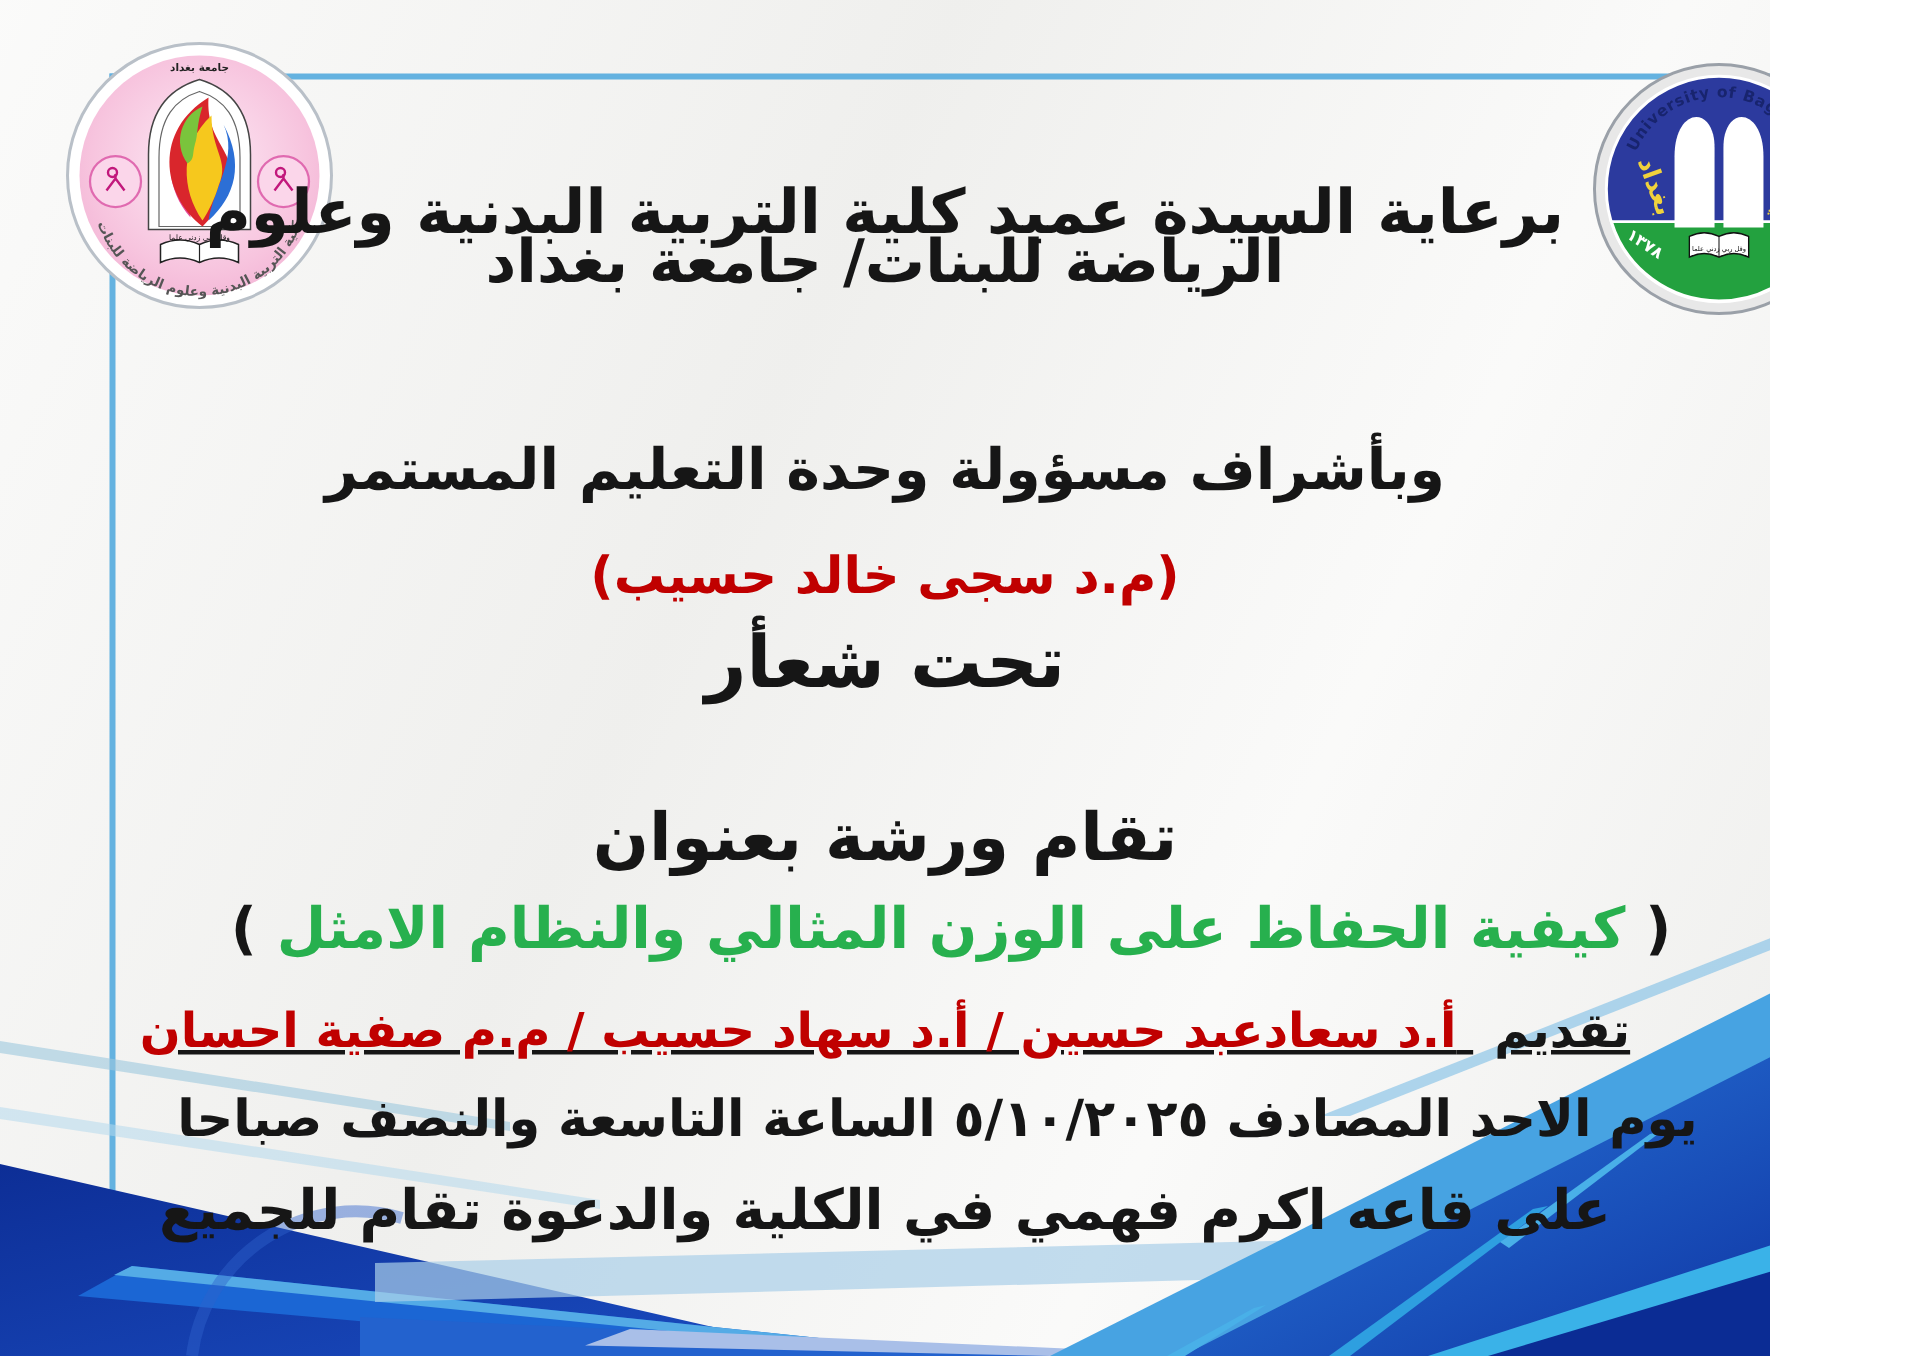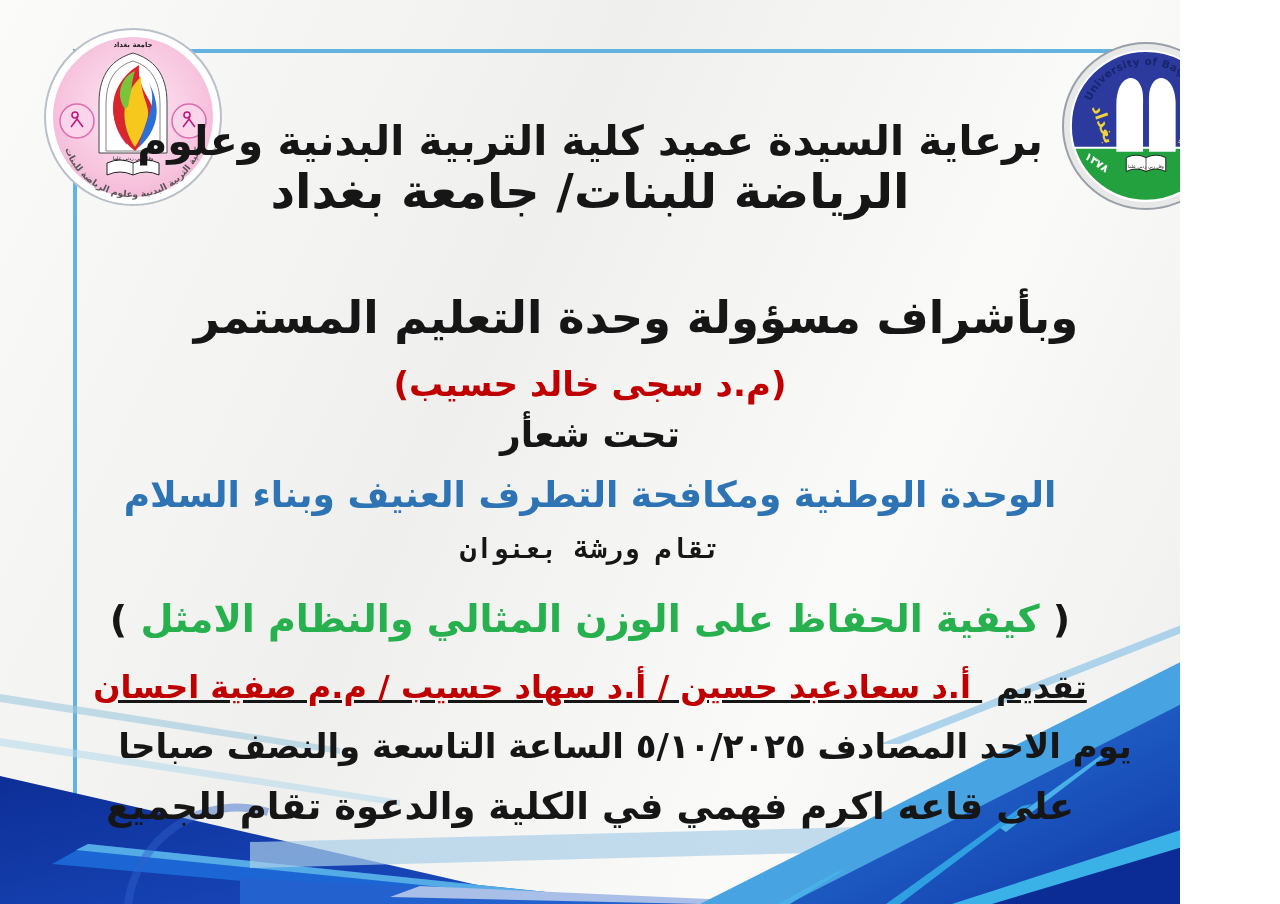--- a/index.html
+++ b/index.html
@@ -17,28 +17,28 @@
   .deco{position:absolute;left:0;top:0;pointer-events:none;}
   .logo{position:absolute;}
   .logo-college{left:42px;top:26px;}
   .logo-uob{left:1062px;top:42px;}
   .line{
     position:absolute;left:0;width:100%;text-align:center;
     font-weight:bold;color:#161616;white-space:nowrap;
     direction:rtl;unicode-bidi:plaintext;
   }
   .l1{top:82px;font-size:41px;margin-top:35px;}
-  .l2{top:163px;font-size:48px;}
+  .l2{top:152px;font-size:40px;}
   .l3{top:217px;font-size:42px;color:#c00000;}
-  .l4{top:291px;font-size:45px;padding-left:46px;}
+  .l4{top:291px;font-size:38px;}
   .l5{top:364px;font-size:34px;color:#c00000;}
-  .l6{top:414px;font-size:36px;}
+  .l6{top:414px;font-size:48px;}
   .l7{top:474px;font-size:36px;color:#2e74b5;}
-  .l8{top:533px;font-size:27px;font-family:Liberation Mono, monospace;}
-  .l9{top:597px;font-size:38px;}
+  .l8{top:533px;font-size:44px;}
+  .l9{top:597px;font-size:38px;padding-left:44px;}
   .l9 .green{color:#27b04e;}
   .l9 .paren{color:#161616;}
   .l10{top:668px;font-size:32px;text-decoration:underline;}
   .l10 .names{color:#c00000;}
   .l10 .label{margin-left:14px;}
   .l11{top:726px;font-size:34px;margin-left:35px;}
   .l12{top:785px;font-size:37px;}
 </style>
 </head>
 <body>
@@ -154,20 +154,19 @@
 
     <text x="52" y="40" transform="rotate(-34 52 40)" text-anchor="middle" font-size="12" font-weight="bold" fill="#d02020" stroke="#f3d23a" stroke-width="0.4">1957</text>
     <text x="-52" y="40" transform="rotate(34 -52 40)" text-anchor="middle" font-size="11" font-weight="bold" fill="#ffffff">١٣٧٨</text>
   </svg>
 
   <div class="line l1">برعاية السيدة عميد كلية التربية البدنية وعلوم</div>
   <div class="line l2">الرياضة للبنات/ جامعة بغداد</div>
   <div class="line l4">وبأشراف مسؤولة وحدة التعليم المستمر</div>
   <div class="line l5">(م.د سجى خالد حسيب)</div>
   <div class="line l6">تحت شعأر</div>
-  <div class="line l7">الوحدة الوطنية ومكافحة التطرف العنيف وبناء السلام</div>
   <div class="line l8">تقام ورشة بعنوان</div>
   <div class="line l9"><span class="paren">( </span><span class="green">كيفية الحفاظ على الوزن المثالي والنظام الامثل</span><span class="paren"> )</span></div>
   <div class="line l10"><span class="label">تقديم</span> <span class="names">أ.د سعادعبد حسين / أ.د سهاد حسيب / م.م صفية احسان</span></div>
   <div class="line l11">يوم الاحد المصادف ٥/١٠/٢٠٢٥ الساعة التاسعة والنصف صباحا</div>
   <div class="line l12">على قاعه اكرم فهمي في الكلية والدعوة تقام للجميع</div>
 
 </div>
 
 </body></html>

